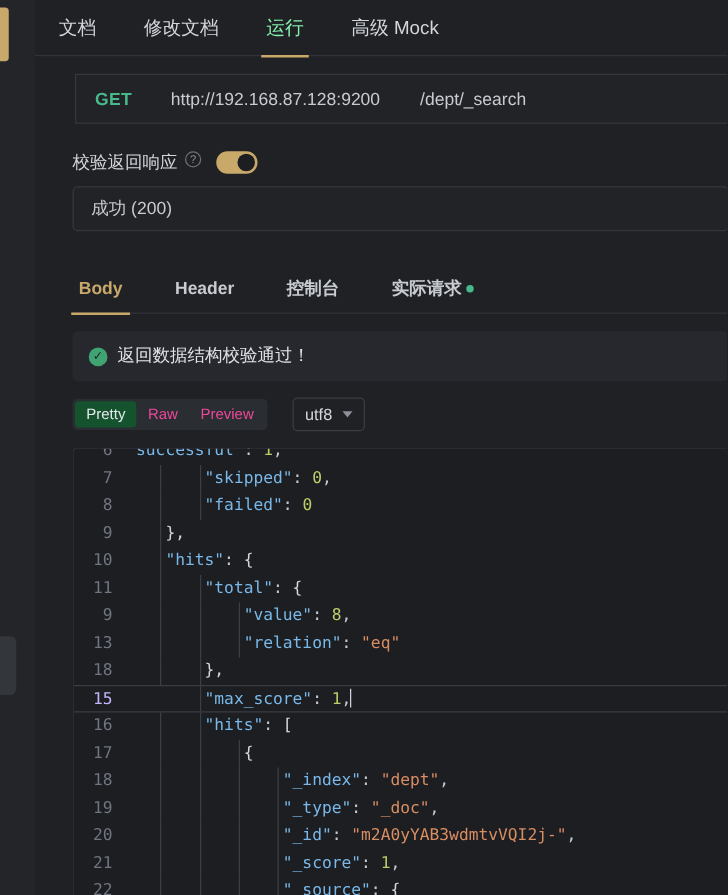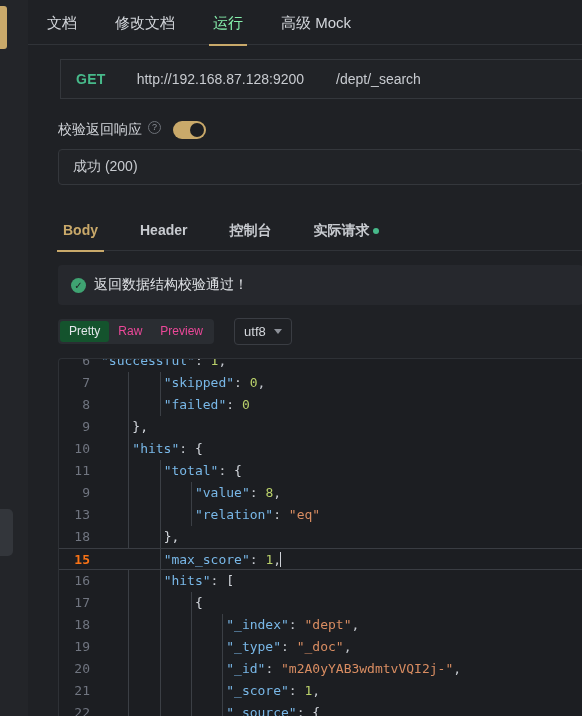--- a/index.html
+++ b/index.html
@@ -271,21 +271,21 @@
   }
   .code-line.active { border-top: 1px solid #3a3d43; border-bottom: 1px solid #3a3d43; }
   .ln {
     width: 42px;
     flex: 0 0 42px;
     text-align: right;
     padding-right: 11px;
     color: #707580;
     user-select: none;
   }
-  .code-line.active .ln { color: #f97316; font-weight: bold; }
+  .code-line.active .ln { color: #c4b5fd; font-weight: normal; }
   .code-body { flex: 1 1 auto; position: relative; }
   .guide {
     position: absolute;
     top: 0; bottom: 0;
     width: 1px;
     background: #3b3f45;
   }
   .cursor {
     display: inline-block;
     width: 1px; height: 15px;

